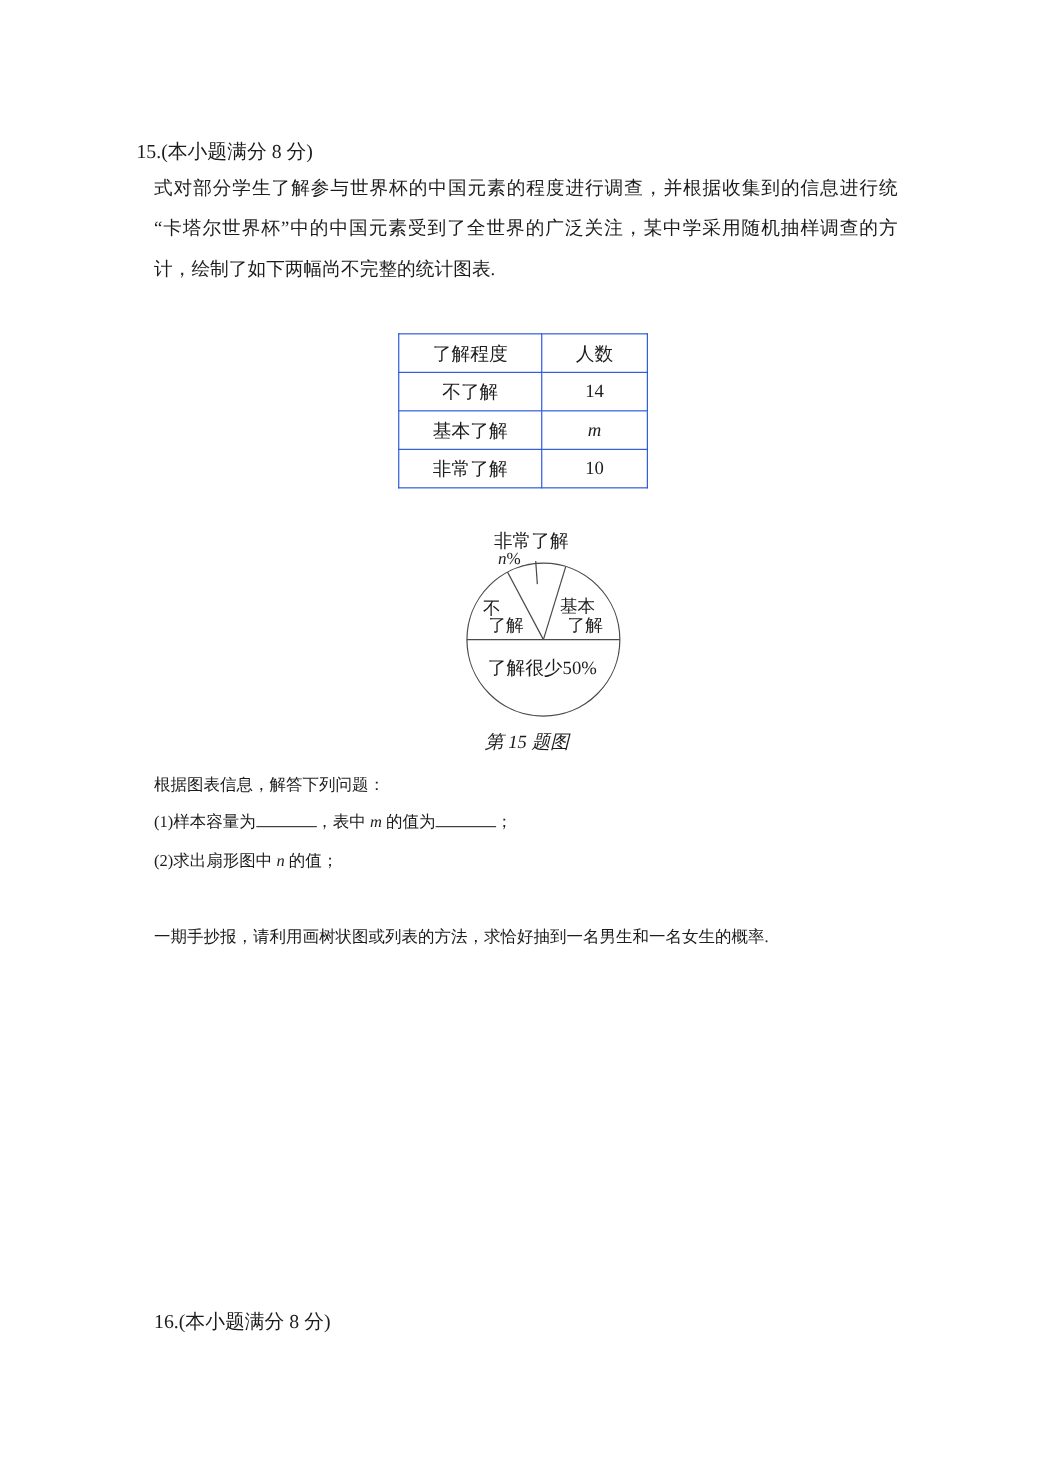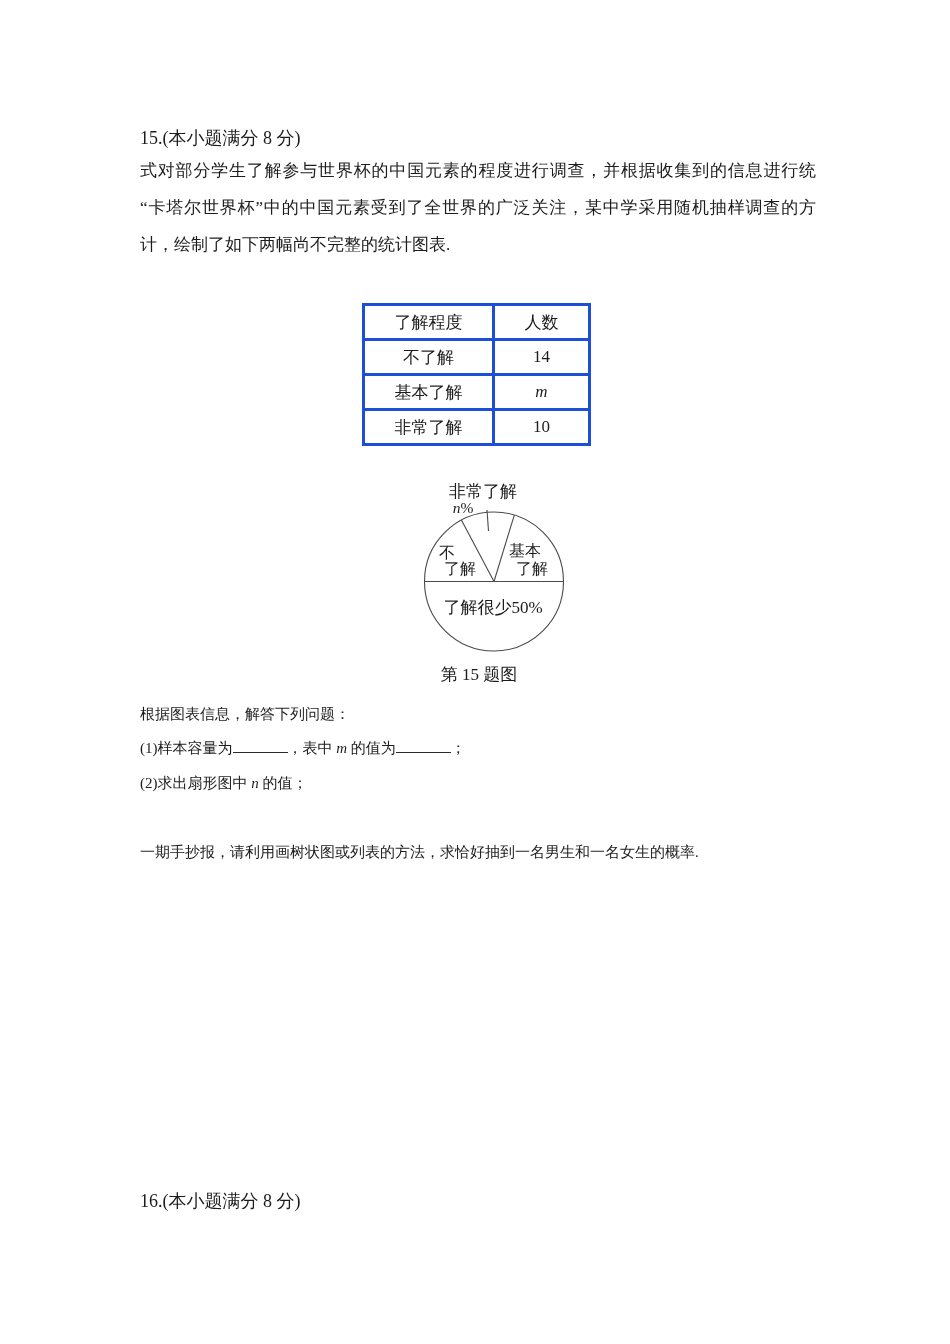--- a/index.html
+++ b/index.html
@@ -22,45 +22,45 @@
     display: block; height: 37px; line-height: 37px;
     text-align: justify; text-align-last: justify;
     white-space: normal; overflow: hidden;
   }
   .intro .lline { display: block; height: 37px; line-height: 37px; }
   table.stat {
     border-collapse: collapse;
     table-layout: fixed;
   }
   table.stat td {
-    border: 3px solid #1d4ed8;
+    border: 1px solid #1d4ed8;
     text-align: center; vertical-align: middle;
     font-size: 17px; height: 35px; padding: 0;
   }
   table.stat td.c1 { width: 130px; }
   table.stat td.c2 { width: 96px; }
   .var { font-style: italic; font-family: "Liberation Serif", serif; }
   .q-line { font-size: 15px; white-space: nowrap; height: 22px; line-height: 22px; }
   .blank {
     display: inline-block; width: 55px; height: 15px;
     border-bottom: 1.4px solid #2a2a2a;
     vertical-align: baseline;
   }
-  .pie-caption { font-size: 17px; text-align: center; width: 150px; }
+  .pie-caption { font-size: 17px; text-align: center; width: 150px; font-style: italic; }
   svg text {
     font-family: "Liberation Serif", "DejaVu Serif", serif;
     fill: #1c1c1c;
   }
 </style>
 </head>
 <body>
 
 <div class="page">
 
-  <div class="abs q-header" style="left:140px; top:126px;">15.(本小题满分 8 分)</div>
+  <div class="abs q-header" style="left:124px; top:126px;">15.(本小题满分 8 分)</div>
 
   <div class="abs intro" style="left:140px; top:152px;">
     <span class="jline">式对部分学生了解参与世界杯的中国元素的程度进行调查，并根据收集到的信息进行统</span>
     <span class="jline">“卡塔尔世界杯”中的中国元素受到了全世界的广泛关注，某中学采用随机抽样调查的方</span>
     <span class="lline">计，绘制了如下两幅尚不完整的统计图表.</span>
   </div>
 
   <table class="stat abs" style="left:362px; top:303px;">
     <tbody>
       <tr>

